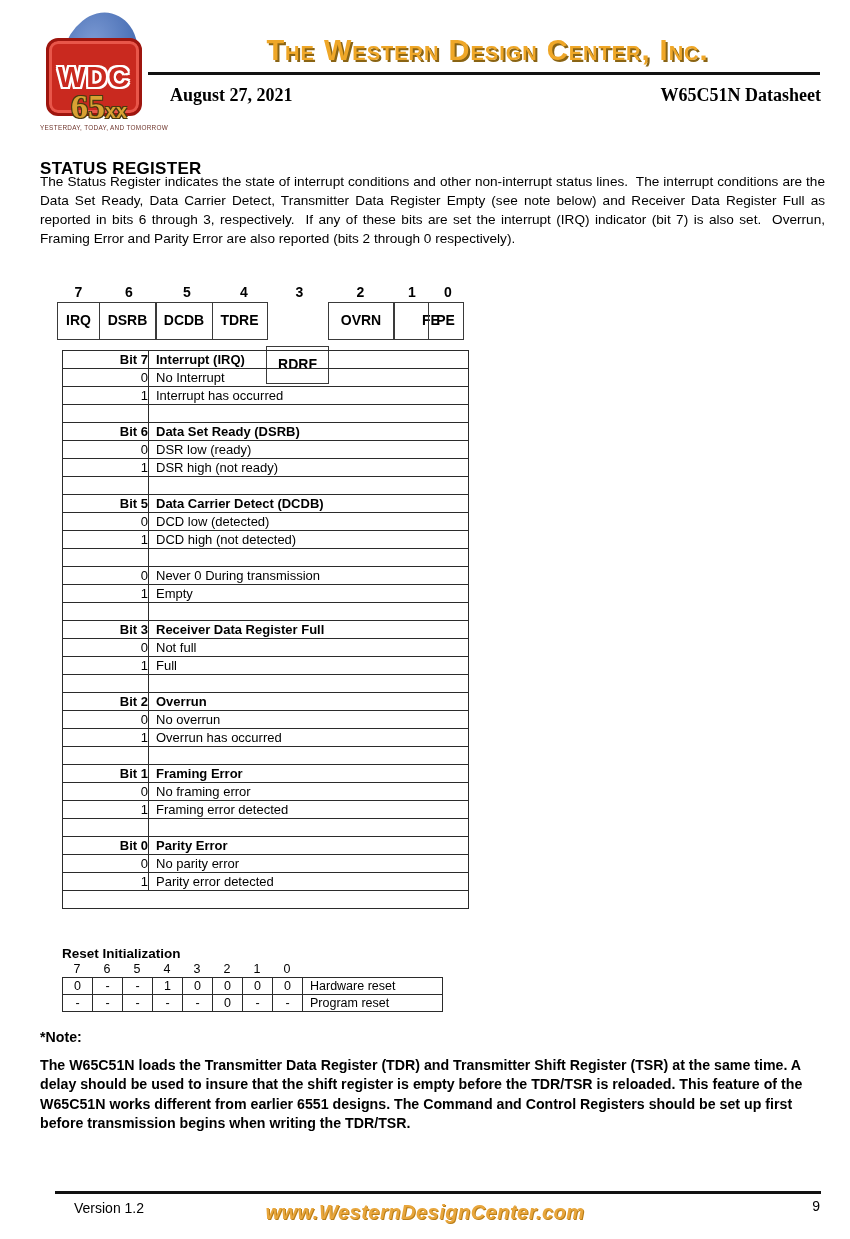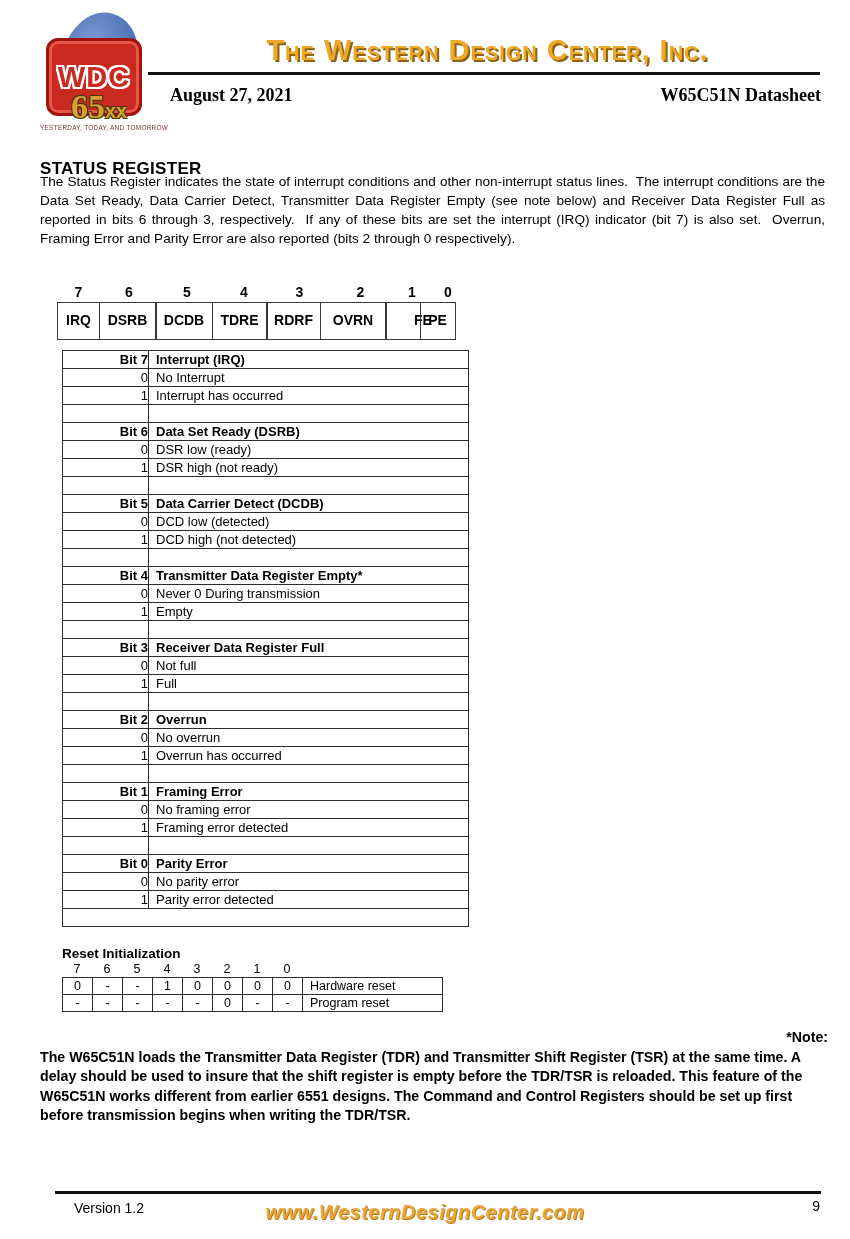--- a/index.html
+++ b/index.html
@@ -83,21 +83,21 @@
   .reset-title { font-size:13.5px; font-weight:bold; margin-bottom:1px; }
   .reset-num-row { display:flex; }
   .reset-num { width:30px; text-align:center; font-size:12.5px; height:15px; line-height:15px; }
   .reset-table { border-collapse:collapse; }
   .reset-table td { border:1px solid #2b2b2b; height:17px; font-size:12.5px; padding:0; line-height:15px; }
   .reset-cell { width:30px; text-align:center; }
   .reset-label { width:140px; padding-left:7px !important; }
 
   
   .note { position:absolute; left:40px; top:1028px; width:788px; font-weight:bold; font-size:14.2px; line-height:19.5px; }
-  .note-title { margin-bottom:0;text-align:right; }
+  .note-title { margin-bottom:8px; }
 
   
   .footer-rule { position:absolute; left:55px; top:1191px; width:766px; height:3px; background:#111; }
   .footer-version { position:absolute; left:74px; top:1200px; font-size:14px; }
   .footer-url {
     position:absolute; left:0; top:1201px; width:100%; text-align:center;
     font-size:20px; font-weight:bold; font-style:italic; color:#e8a63c;
     text-shadow:1px 1px 0 #b97d18; letter-spacing:0.5px;
   }
   .footer-page { position:absolute; right:30px; top:1198px; font-size:14px; }
@@ -133,21 +133,21 @@
         <div class="bit-num" style="width: 55px;">3</div>
         <div class="bit-num" style="width: 67px;">2</div>
         <div class="bit-num" style="width: 36px;">1</div>
         <div class="bit-num" style="width: 36px;">0</div>
       </div>
     <div class="bit-cell-row" id="bit-labels">
         <div class="bit-cell" style="width: 43px;">IRQ</div>
         <div class="bit-cell" style="width: 58px;">DSRB</div>
         <div class="bit-cell" style="width: 58px;">DCDB</div>
         <div class="bit-cell" style="width: 56px;">TDRE</div>
-        <div class="bit-cell" style="width: 55px;">RDRF</div>
+        <div class="bit-cell" style="width: 63px; margin-top: 44px;">RDRF</div>
         <div class="bit-cell" style="width: 67px;">OVRN</div>
         <div class="bit-cell" style="width: 36px; padding-left: 28px;">FE</div>
         <div class="bit-cell" style="width: 36px;">PE</div>
       </div>
   </div>
 
   <table class="desc-table">
     <tbody id="desc-body">
         <tr>
           <td class="bit-col bold">Bit 7</td>
@@ -189,24 +189,20 @@
           <td class="bit-col">0</td>
           <td class="desc-col">DCD low (detected)</td>
         </tr>
         <tr>
           <td class="bit-col">1</td>
           <td class="desc-col">DCD high (not detected)</td>
         </tr>
         <tr>
           <td class="bit-col">&nbsp;</td>
           <td class="desc-col">&nbsp;</td>
-        </tr>
-        <tr>
-          <td class="bit-col bold">Bit 4</td>
-          <td class="desc-col bold">Transmitter Data Register Empty*</td>
         </tr>
         <tr>
           <td class="bit-col">0</td>
           <td class="desc-col">Never 0 During transmission</td>
         </tr>
         <tr>
           <td class="bit-col">1</td>
           <td class="desc-col">Empty</td>
         </tr>
         <tr>

